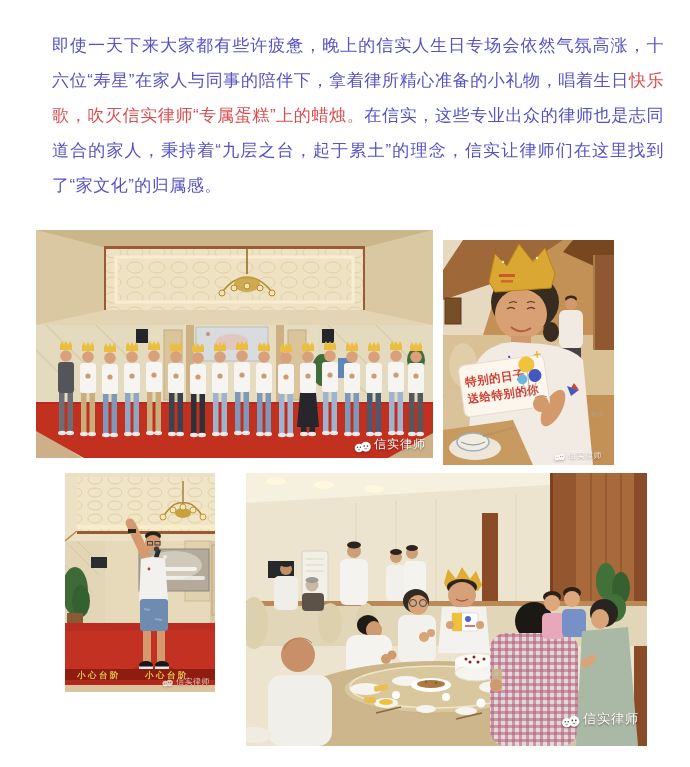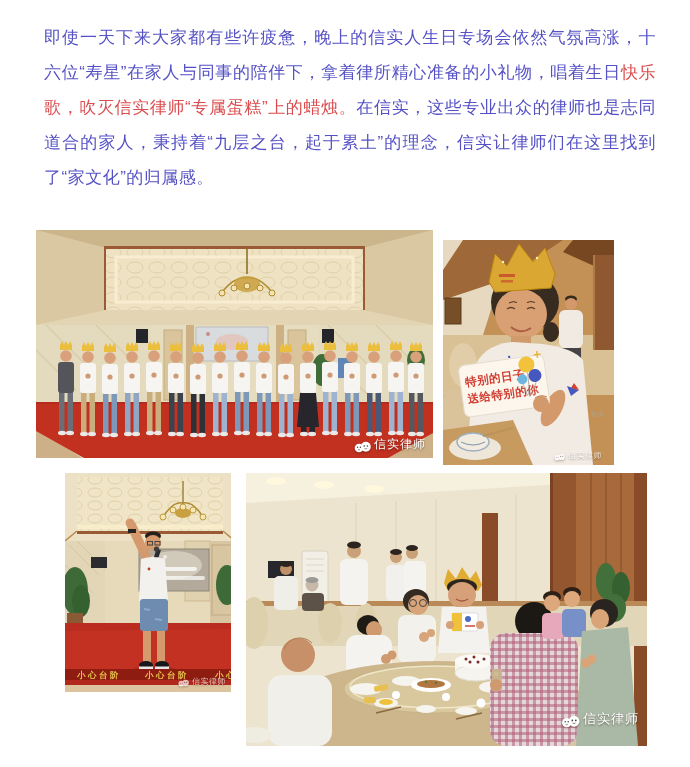--- a/index.html
+++ b/index.html
@@ -1,26 +1,26 @@
 <!DOCTYPE html>
 <html><head>
 <meta charset="utf-8">
 <style>
   html,body{margin:0;padding:0;background:#ffffff;}
   .canvas{position:relative;width:690px;height:767px;background:#ffffff;overflow:hidden;
           font-family:"Liberation Sans",sans-serif;}
   .article-text{position:absolute;left:40px;top:16px;width:612px;font-size:17px;
-                line-height:35px;letter-spacing:.5px;text-align:justify;margin:4px;}
+                line-height:35px;letter-spacing:.5px;text-align:justify;margin:12px;}
   .seg-blue{color:#5652c5;}
   .seg-red{color:#db4d4f;}
   .photo{position:absolute;overflow:hidden;background:#e8e0cc;}
   .photo svg{display:block;}
   .photo-group{left:36px;top:230px;width:397px;height:228px;}
   .photo-portrait{left:443px;top:240px;width:171px;height:225px;}
-  .photo-stage{left:65px;top:473px;width:166px;height:219px;}
+  .photo-stage{left:65px;top:473px;width:150px;height:219px;}
   .photo-dinner{left:246px;top:473px;width:401px;height:273px;}
   .wm{position:absolute;display:flex;align-items:flex-end;gap:3px;color:#ffffff;
       text-shadow:0 1px 2px rgba(40,20,10,.55);letter-spacing:1px;white-space:nowrap;}
   .wm svg{flex:0 0 auto;filter:drop-shadow(0 1px 1px rgba(40,20,10,.4));}
   .wm-group{right:7px;bottom:5px;font-size:12px;}
   .wm-portrait{right:12px;bottom:4px;font-size:8px;opacity:.75;letter-spacing:.5px;}
   .wm-stage{right:5px;bottom:5px;font-size:8px;opacity:.7;letter-spacing:.5px;}
   .wm-dinner{right:8px;bottom:18px;font-size:13px;}
   svg text{font-family:"Liberation Sans",sans-serif;}
   .stage-label{fill:#e8c34e;font-size:8.5px;font-weight:bold;letter-spacing:2.5px;}

